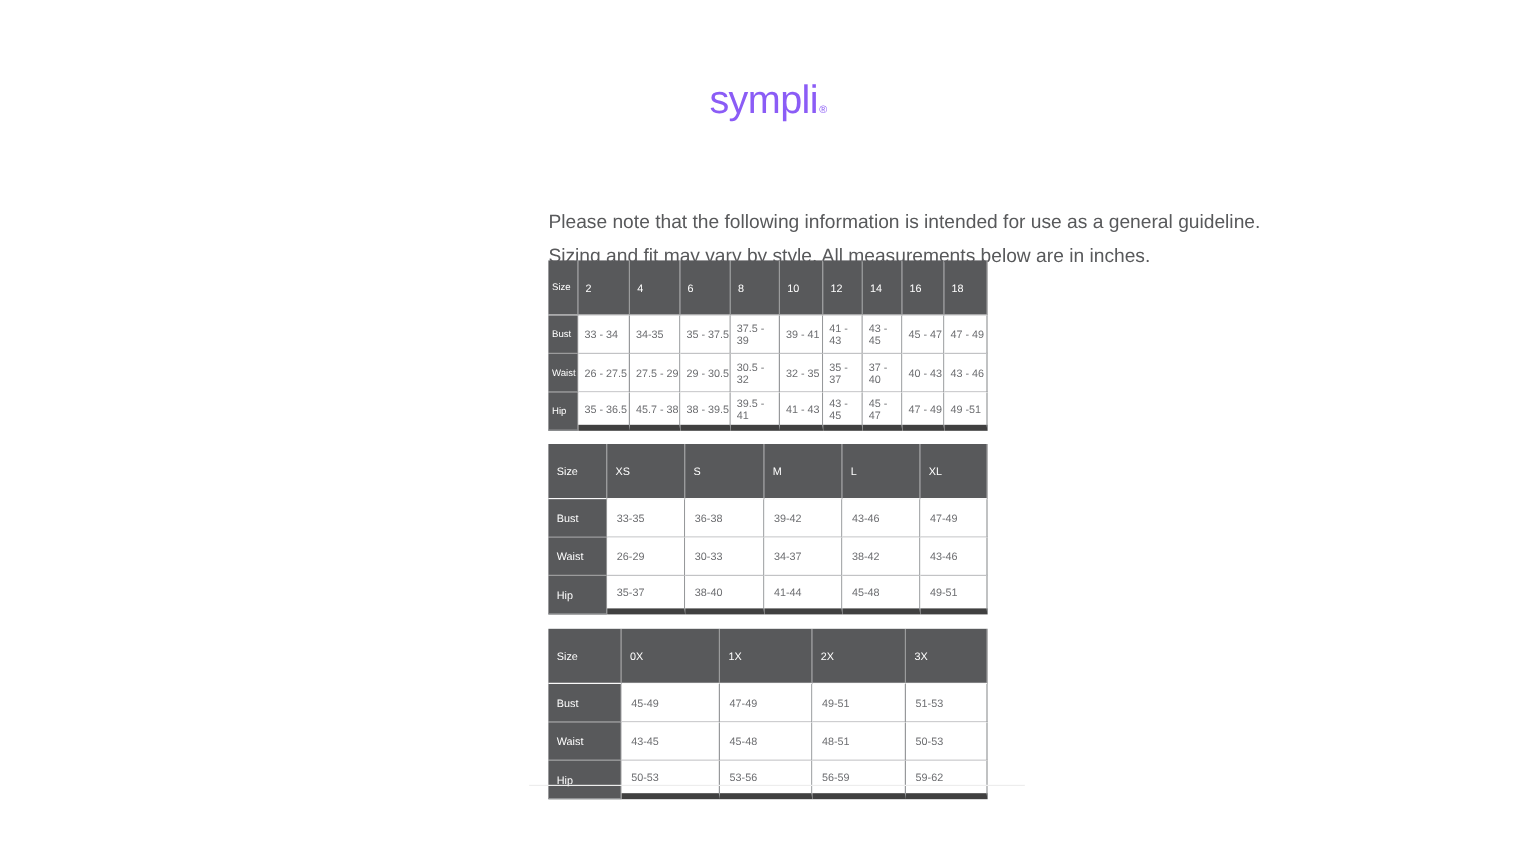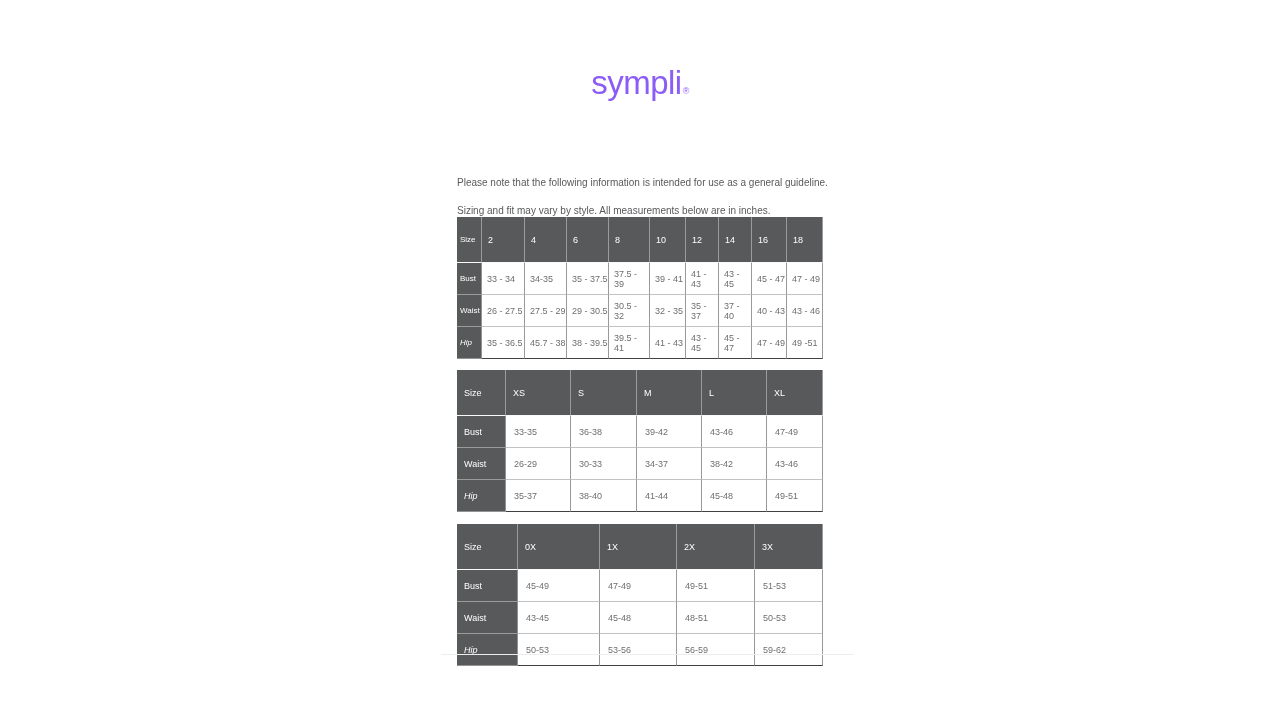--- a/index.html
+++ b/index.html
@@ -13,21 +13,21 @@
     position:absolute; top:64px; left:0; width:100%;
     text-align:center; font-size:33px; letter-spacing:-0.5px;
     color:#8b5cf6; white-space:nowrap;
   }
   .logo .reg { font-size:9px; margin-left:1px; }
 
   .content { position:absolute; left:457px; top:0; width:366px; }
 
   .intro {
     position:absolute; left:0; width:420px;
-    font-size:10px; color:#58595b; white-space:nowrap;
+    font-size:16px; color:#58595b; white-space:nowrap;
   }
   #intro1 { top:177px; }
   #intro2 { top:193px;margin-top:12px; }
 
   table.size-table {
     position:absolute; left:0; width:366px; table-layout:fixed;
     border-collapse:separate; border-spacing:0; font-size:9px;
   }
   #table-0 { top:217px; }
   #table-1 { top:370px; }
@@ -46,22 +46,22 @@
     height:32px;
     border-right:1px solid rgba(255,255,255,0.35);
     border-bottom:1px solid rgba(255,255,255,0.4);
   }
   td {
     height:32px; background:#ffffff; color:#6d6e71;
     vertical-align:middle; padding-left:8px;
     border-right:1px solid #97999b;
     border-bottom:1px solid #c2c3c5;
   }
-  tbody tr:last-child td { border-bottom:1px solid #404040; }
-  tbody tr:last-child th { border-bottom:1px solid #919395;font-style:italic; }
+  tbody tr:last-child td { border-bottom:5px solid #404040; }
+  tbody tr:last-child th { border-bottom:1px solid #919395; }
 
   
   #table-0 th.corner, #table-0 tbody th { padding-left:3px; font-size:8px; }
   #table-0 thead th { padding-left:6px; }
   #table-0 td { padding-left:5px; }
 
   .frame-bottom-edge {
     position:absolute; left:441px; top:654px; width:413px; height:1px;
     background:#ededed;
   }

